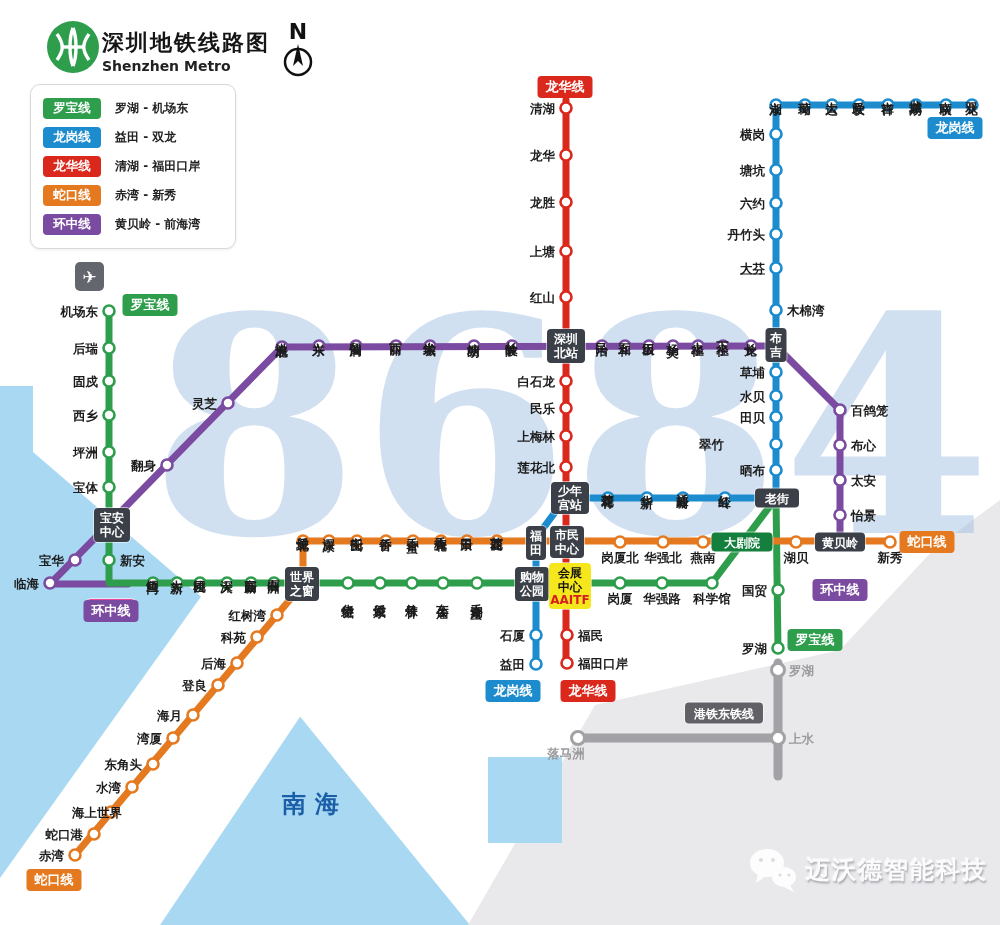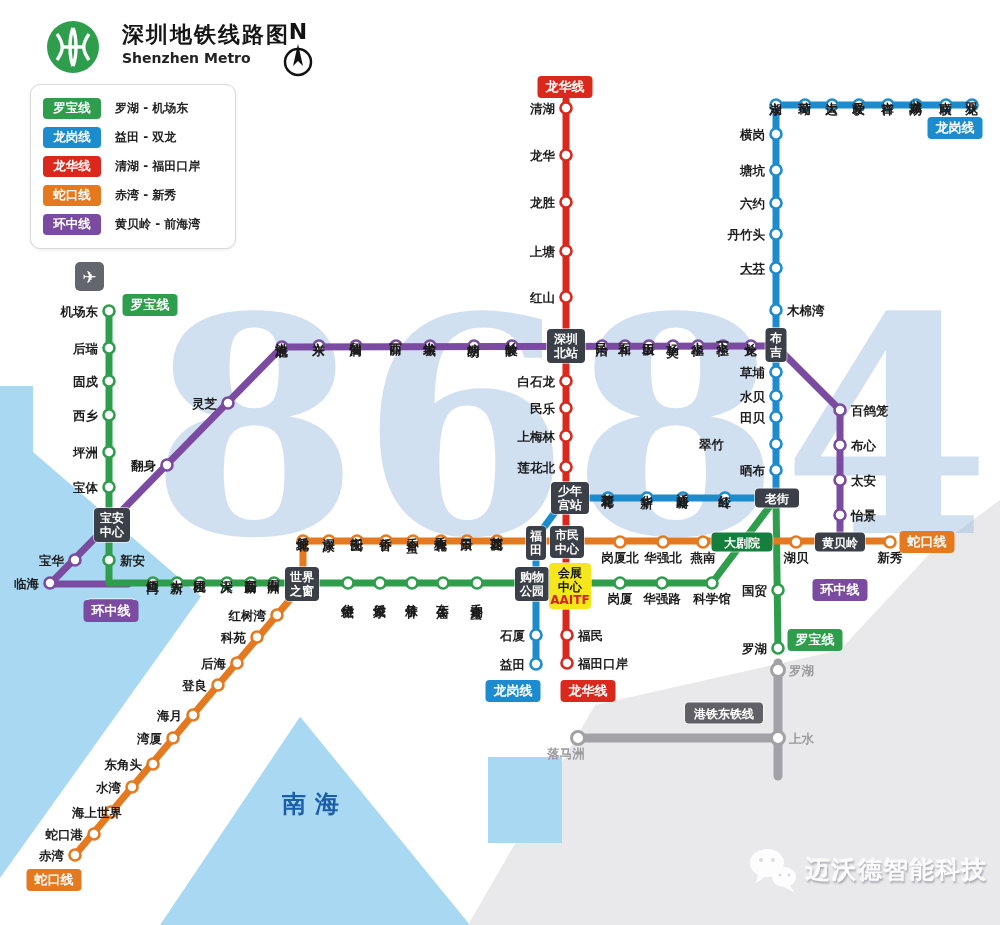--- a/index.html
+++ b/index.html
@@ -22,21 +22,21 @@
   .lbl.BL{transform:translate(-82%,0);}
   
   .box{position:absolute;transform:translate(-50%,-50%);display:flex;flex-direction:column;align-items:center;
        justify-content:center;border-radius:4px;color:#fff;font-weight:700;font-size:12px;line-height:14px;
        text-align:center;box-shadow:0 0 0 1px rgba(255,255,255,.55);}
   .box .sub{font-size:12px;font-weight:800;color:#d71f1f;line-height:13px;}
   
   .badge{position:absolute;transform:translate(-50%,-50%);color:#fff;font-weight:800;font-size:13px;
          padding:2px 8px;border-radius:4px;white-space:nowrap;}
   
-  .hdr{position:absolute;left:44px;top:20px;display:flex;align-items:flex-start;gap:20px;}
+  .hdr{position:absolute;left:44px;top:20px;display:flex;align-items:flex-end;gap:0;}
   .hdr .titles{display:flex;flex-direction:column;}
   .hdr .t1{font-size:22px;font-weight:900;color:#151515;letter-spacing:2px;}
   .hdr .t2{font-size:14px;font-weight:800;color:#222;}
   .compass{position:absolute;left:276px;top:22px;width:44px;text-align:center;}
   .compass .n{font-size:22px;font-weight:900;color:#111;line-height:20px;}
   
   .legend{position:absolute;left:30px;top:84px;width:206px;background:#fff;border:1px solid #d9d9d9;
           border-radius:10px;box-shadow:0 1px 3px rgba(0,0,0,.08);padding:9px 12px;box-sizing:border-box;}
   .lg-row{display:flex;align-items:center;gap:14px;height:29px;}
   .lg-badge{width:58px;text-align:center;color:#fff;font-weight:800;font-size:12.5px;border-radius:4px;

